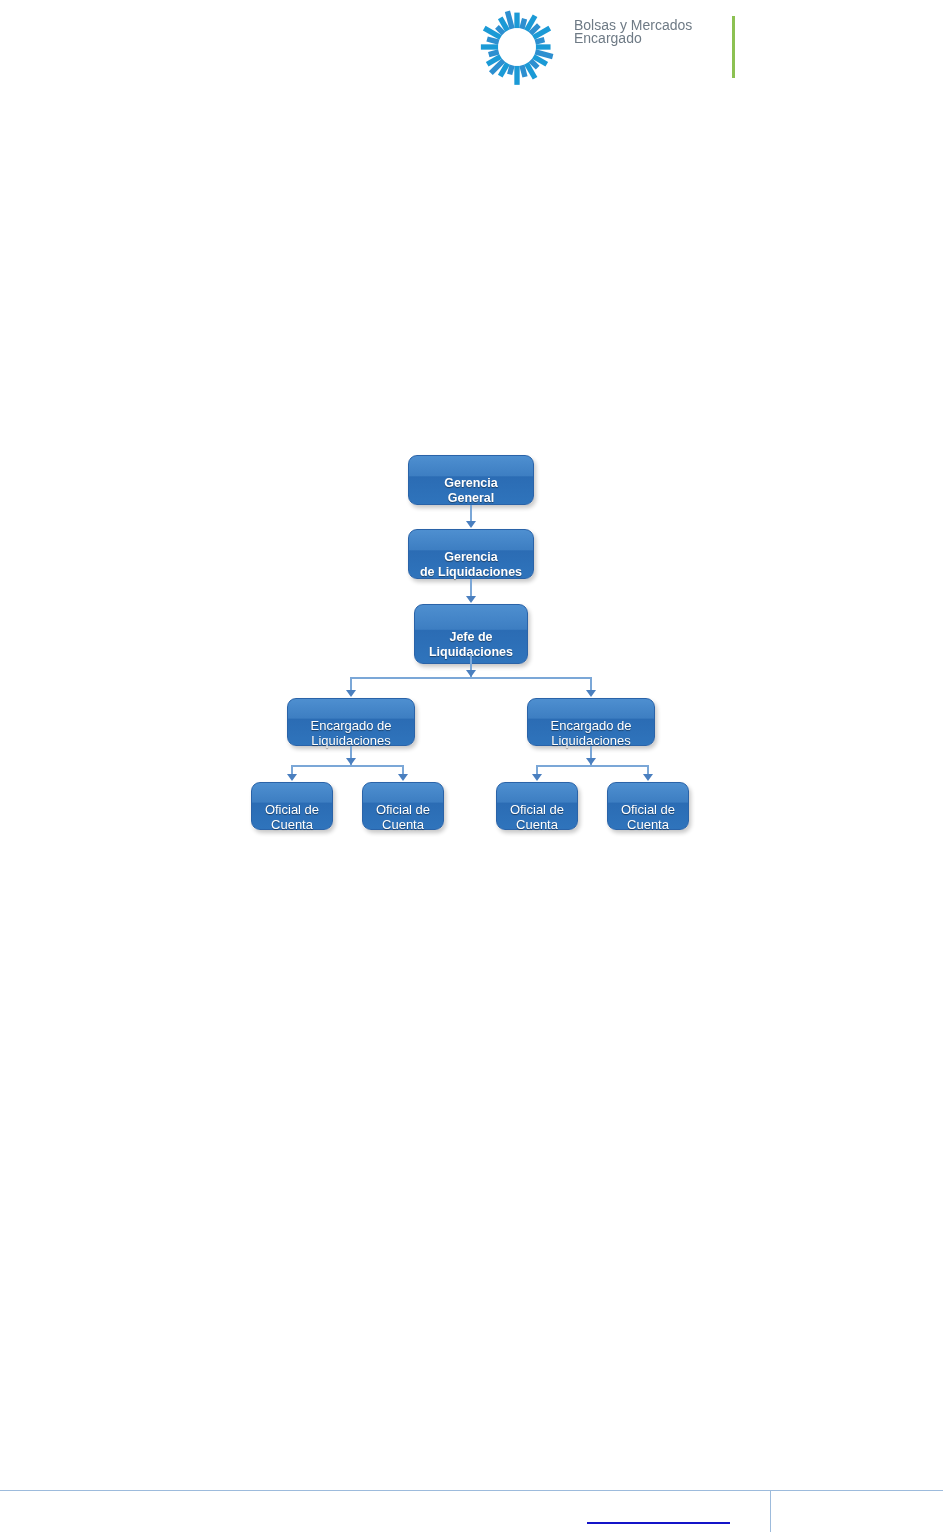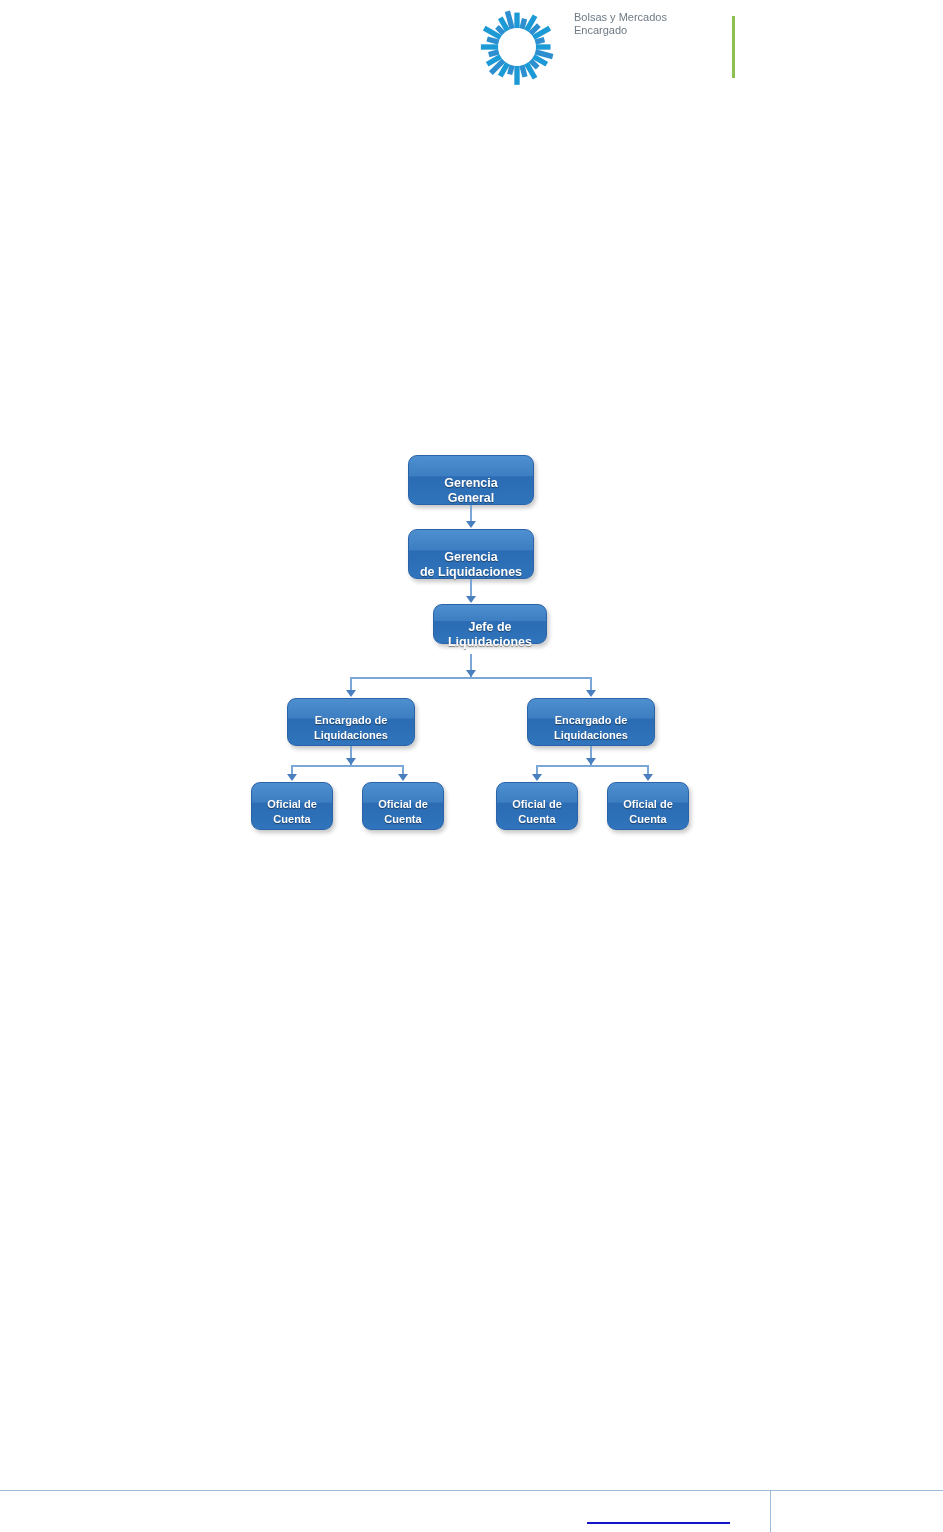--- a/index.html
+++ b/index.html
@@ -38,22 +38,22 @@
   }
   #byma-name {
     font-size: 43px;
     font-weight: bold;
     letter-spacing: 0.5px;
     color: #2d4a6d;
     line-height: 42px;
     font-family: "DejaVu Sans", sans-serif;
   }
   #byma-tagline {
-    margin-top: 1px;
-    font-size: 11px;
+    margin-top: 9px;
+    font-size: 14px;
     line-height: 12.5px;
     color: #6e7a85;
     font-family: "Liberation Sans", sans-serif;
   }
   #logo-divider {
     position: absolute;
     left: 258px;
     top: 12px;
     width: 3px;
     height: 62px;
@@ -82,23 +82,22 @@
     text-align: center;
     line-height: 15px;
     padding: 2px 4px;
     text-shadow: 0 1px 1px rgba(0,0,0,0.45);
   }
   .node.bold {
     font-weight: bold;
     font-size: 12.5px;
   }
   .node.plain {
-    font-weight: bold;
-    font-size: 11px;
-    align-items: flex-end;
+    font-weight: normal;
+    font-size: 13px;
   }
   .node .label {
     display: block;
     white-space: pre-line;
     margin-top: 21px;
   }
 
   
   .conn-v {
     position: absolute;
@@ -193,21 +192,21 @@
 
 <div id="org-chart">
     <div class="node bold" style="left: 408px; top: 455px; width: 126px; height: 50px;">
       <span class="label">Gerencia
 General</span>
     </div>
     <div class="node bold" style="left: 408px; top: 529px; width: 126px; height: 50px;">
       <span class="label">Gerencia
 de Liquidaciones</span>
     </div>
-    <div class="node bold" style="left: 433px; top: 604px; width: 114px; height: 40px;">
+    <div class="node bold" style="left: 414px; top: 604px; width: 114px; height: 60px;">
       <span class="label">Jefe de
 Liquidaciones</span>
     </div>
     <div class="node plain" style="left: 287px; top: 698px; width: 128px; height: 48px;">
       <span class="label">Encargado de
 Liquidaciones</span>
     </div>
     <div class="node plain" style="left: 527px; top: 698px; width: 128px; height: 48px;">
       <span class="label">Encargado de
 Liquidaciones</span>

